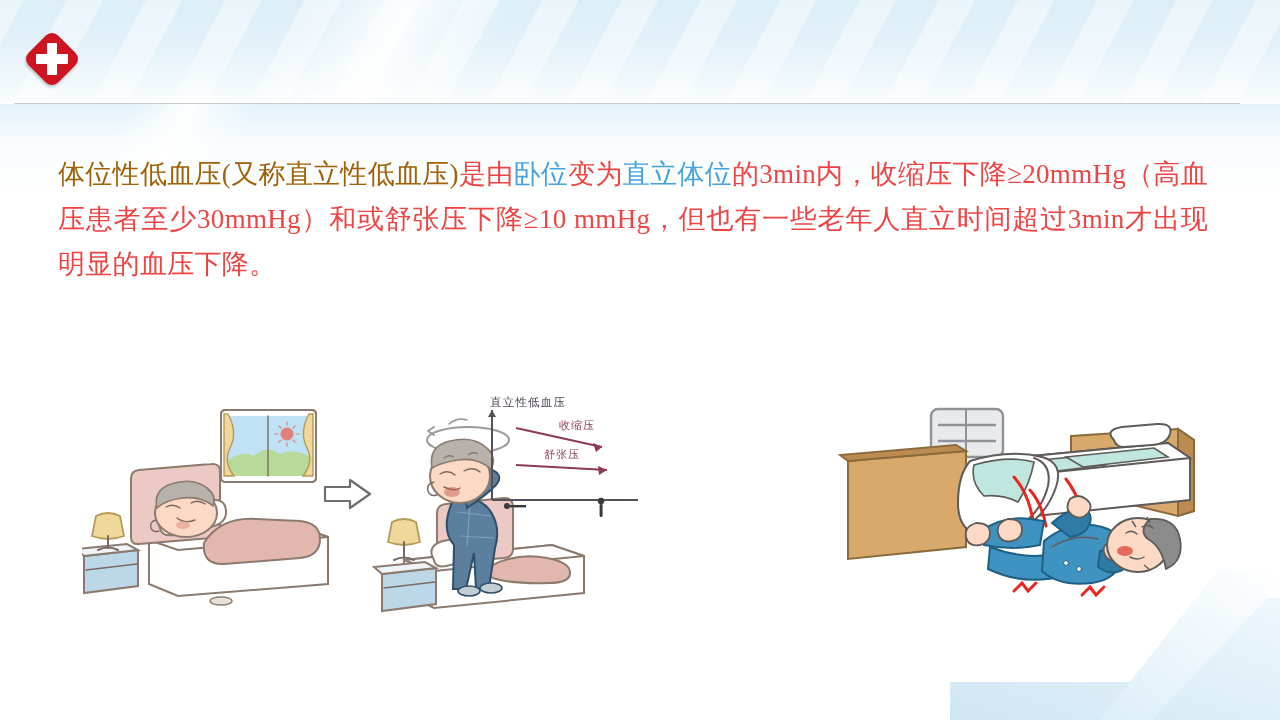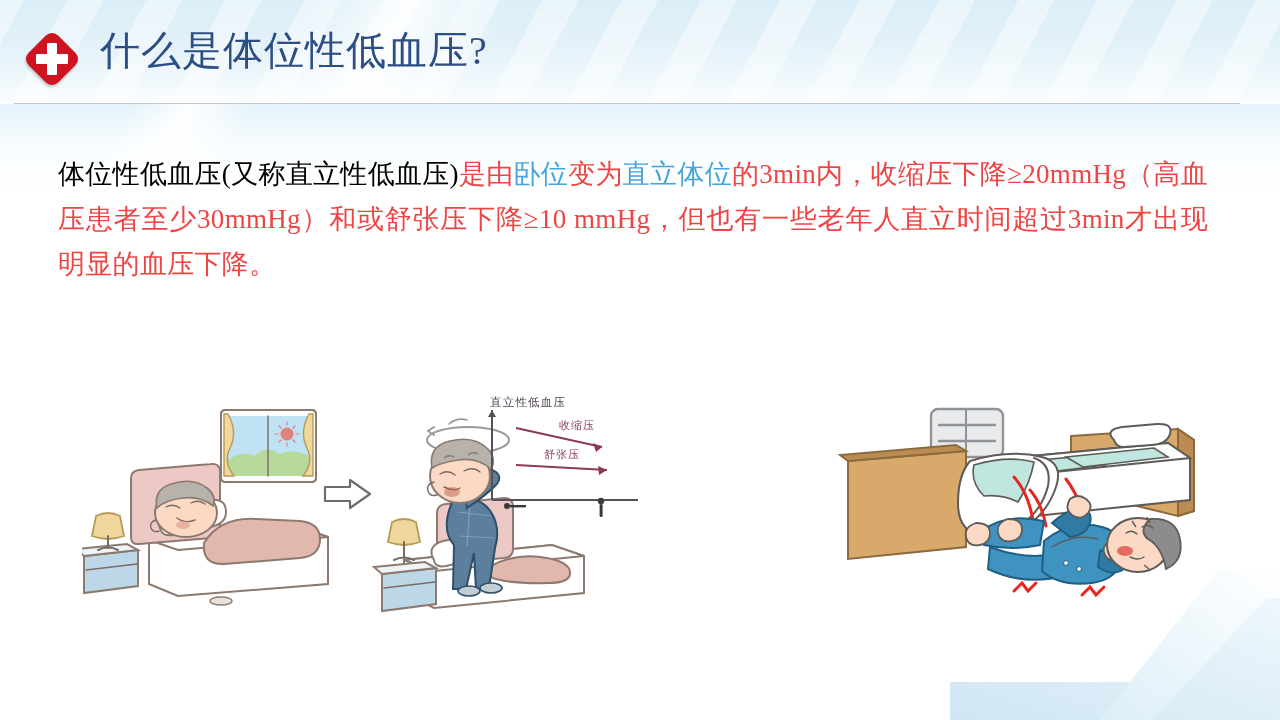--- a/index.html
+++ b/index.html
@@ -113,21 +113,21 @@
     position: absolute;
     left: 58px; top: 152px;
     width: 1150px;
     font-size: 27px;
     line-height: 45px;
     color: #3c5784;
     font-family: "Liberation Serif", "DejaVu Serif", serif;
     text-align: justify;
     letter-spacing: 0.3px;
   }
-  .t-red   { color: #000000; margin-top: 20px; }
+  .t-red   { color: #a16207; margin-top: 20px; }
   .t-cyan  { color: #47a3dd; }
   .t-navy  { color: #ef4444; }
 
   
   .illus-left {
     position: absolute;
     left: 82px; top: 388px;
     width: 560px; height: 228px; text-decoration: underline;
   }
   .illus-right {
@@ -156,21 +156,20 @@
   <div class="header-underglow"></div>
   <div class="header-underglow-sheen"></div>
   <div class="divider"></div>
 
   <div class="logo">
     <div class="logo-diamond"></div>
     <div class="logo-cross-v"></div>
     <div class="logo-cross-h"></div>
   </div>
 
-  <div class="page-title">什么是体位性低血压?</div>
 
   <div class="body-text">
     <span class="t-red">体位性低血压(又称直立性低血压)</span><span class="t-navy">是由</span><span class="t-cyan">卧位</span><span class="t-navy">变为</span><span class="t-cyan">直立体位</span><span class="t-navy">的3min内，收缩压下降≥20mmHg（高血压患者至少30mmHg）和或舒张压下降≥10 mmHg，但也有一些老年人直立时间超过3min才出现明显的血压下降。</span>
   </div>
 
   <div class="illus-left">
     <svg class="illus-svg" viewBox="0 0 560 228" xmlns="http://www.w3.org/2000/svg">
       <defs>
         <style>
           .ln  { fill:none; stroke:#7a6a63; stroke-width:2; stroke-linecap:round; stroke-linejoin:round; }

